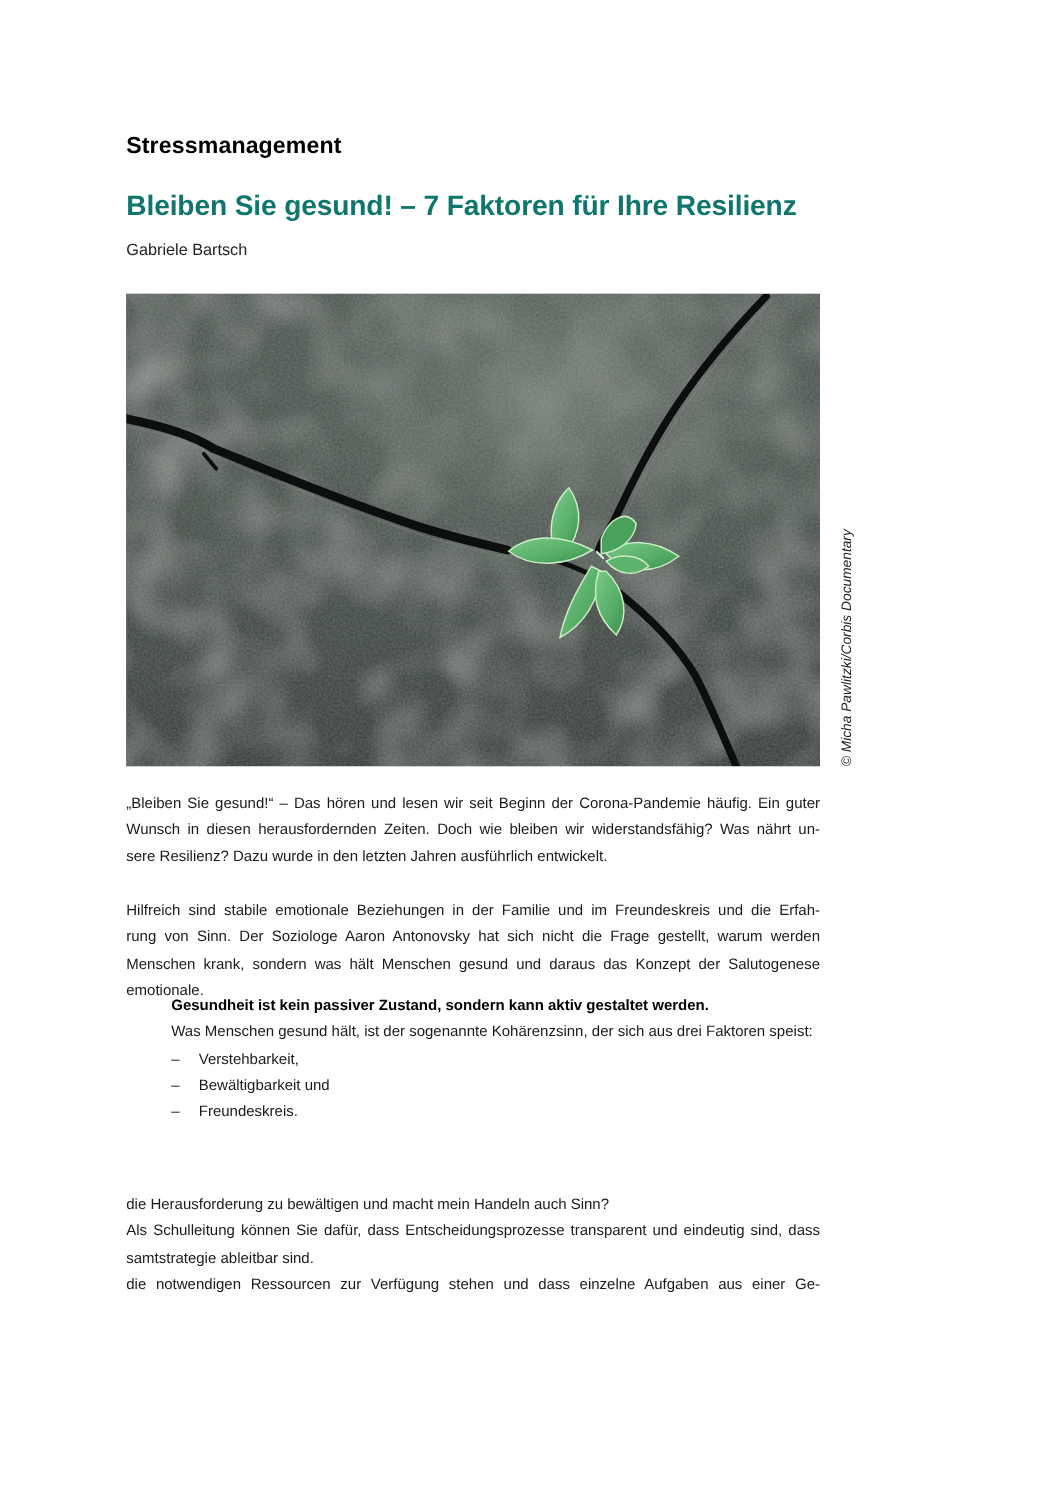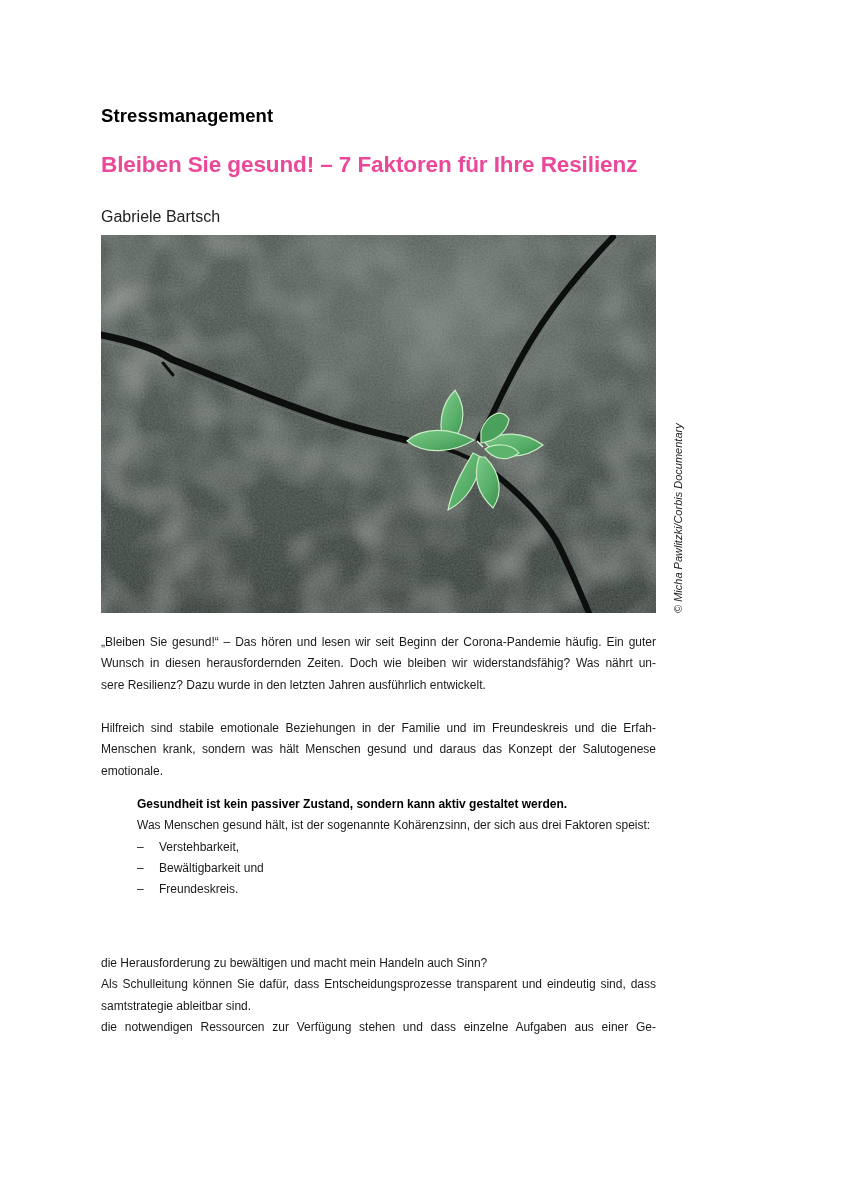--- a/index.html
+++ b/index.html
@@ -31,29 +31,29 @@
       letter-spacing: 0.1px;
       white-space: nowrap;
       text-align: center;
     }
     .title {
       position: absolute;
       top: 152px;
       left: 0;
       font-size: 22.5px;
       font-weight: bold;
-      color: #ec4899;
+      color: #0f766e;
       white-space: nowrap;
       letter-spacing: -0.1px;
     }
     .author {
       position: absolute;
-      top: 208px;
-      left: 0;
-      font-size: 16px;
+      top: 192px;
+      left: 0;
+      font-size: 13px;
       color: #222;
       white-space: nowrap;
     }
     .photo {
       position: absolute;
       top: 235px;
       left: 0;
       width: 555px;
       height: 378px;
       overflow: hidden;
@@ -187,20 +187,21 @@
     <p>
       <span class="line">„Bleiben Sie gesund!“ – Das hören und lesen wir seit Beginn der Corona-Pandemie häufig. Ein guter</span>
       <span class="line">Wunsch in diesen herausfordernden Zeiten. Doch wie bleiben wir widerstandsfähig? Was nährt un-</span>
       <span class="line last">sere Resilienz? Dazu wurde in den letzten Jahren ausführlich entwickelt.</span>
     </p>
   </div>
 
   <div class="body-text" style="top:718px;">
     <p>
       <span class="line">Hilfreich sind stabile emotionale Beziehungen in der Familie und im Freundeskreis und die Erfah-</span>
+      <span class="line">rung von Sinn. Der Soziologe Aaron Antonovsky hat sich nicht die Frage gestellt, warum werden</span>
       <span class="line">Menschen krank, sondern was hält Menschen gesund und daraus das Konzept der Salutogenese</span>
       <span class="line last">emotionale.</span>
     </p>
   </div>
 
   <div class="body-text" style="top:794px;margin-left:36px;">
     <p>
       <span class="line last bold">Gesundheit ist kein passiver Zustand, sondern kann aktiv gestaltet werden.</span>
       <span class="line last">Was Menschen gesund hält, ist der sogenannte Kohärenzsinn, der sich aus drei Faktoren speist:</span>
     </p>

